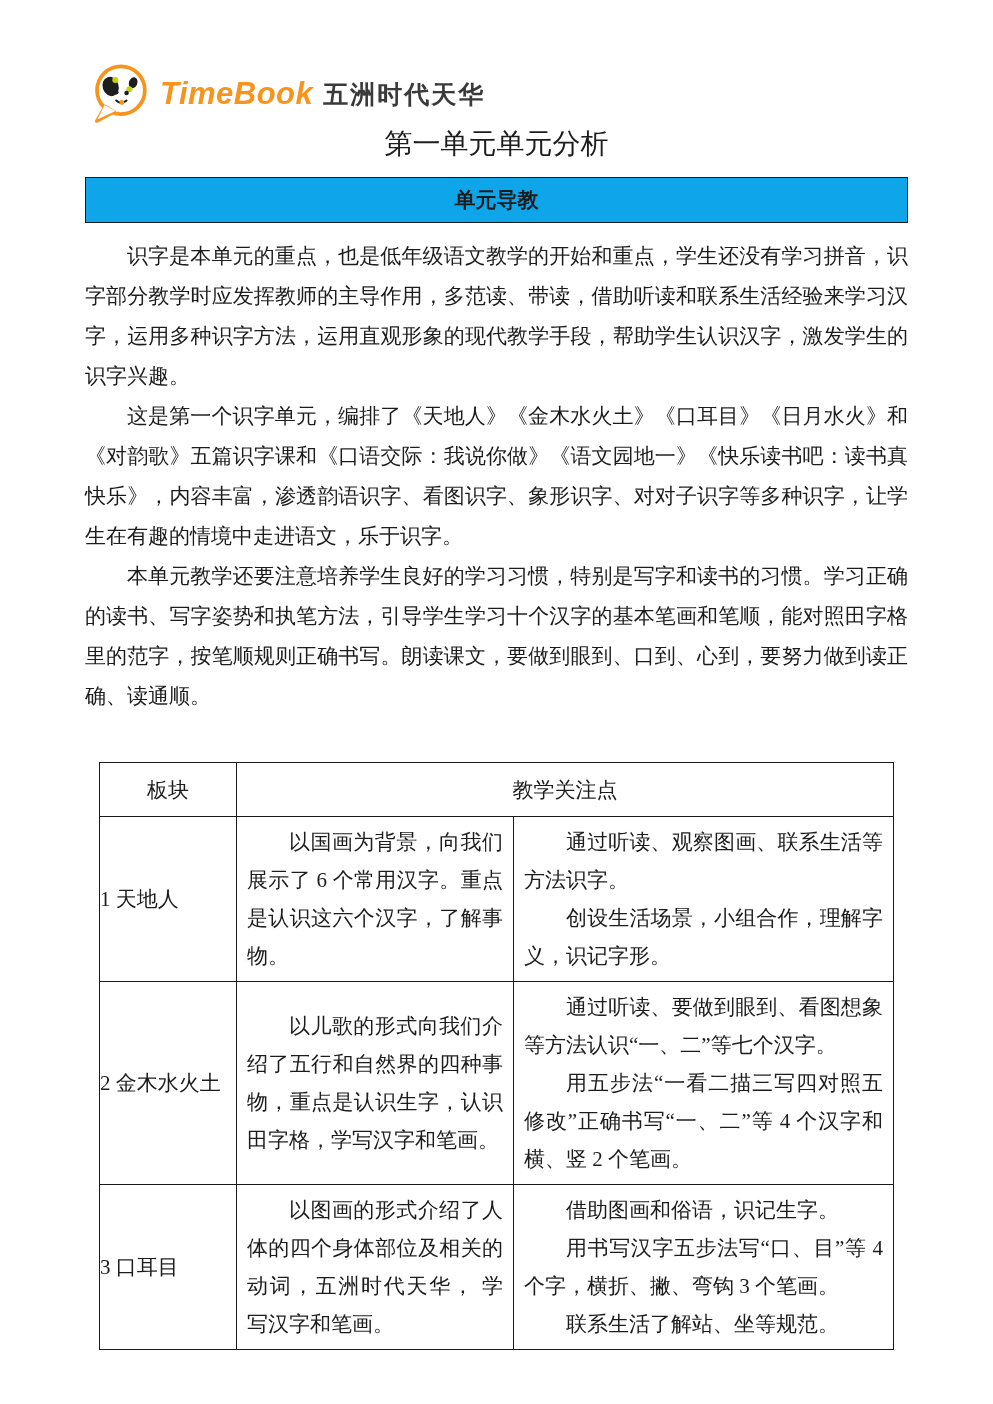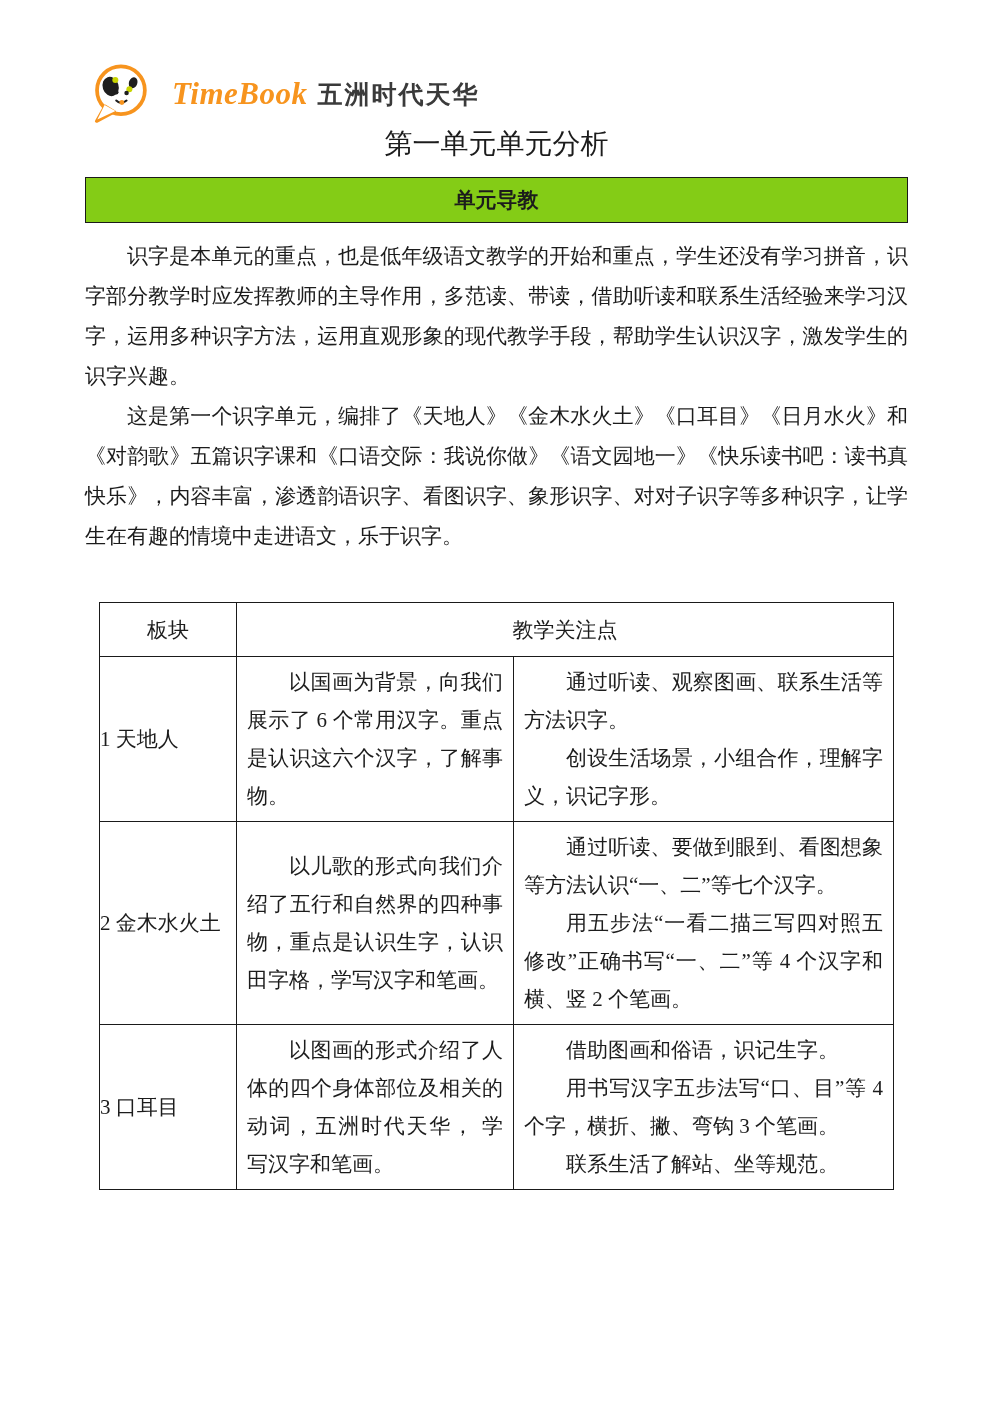--- a/index.html
+++ b/index.html
@@ -20,27 +20,26 @@
   .logo-row {
     display: flex;
     align-items: center;
     gap: 10px;
     padding-top: 64px;
     padding-left: 5px;
     height: 124px;
   }
   .logo-bubble { width: 60px; height: 62px; flex: 0 0 auto; }
   .brand-name {
-    font-family: Liberation Serif, serif;
+    font-family: Liberation Sans, sans-serif;
     font-weight: bold;
     font-style: italic;
     font-size: 31px;
     color: #f7941e;
     letter-spacing: 0.5px;
-    margin-left: 12px;
   }
   .brand-suffix {
     font-family: "Liberation Sans", "DejaVu Sans", sans-serif;
     font-weight: bold;
     font-size: 25px;
     color: #3a3a3a;
     letter-spacing: 2px;
     margin-left: 0;
   }
 
@@ -50,21 +49,21 @@
     font-size: 28px;
     font-weight: normal;
     line-height: 36px;
     margin-top: 2px;
   }
 
   
   .banner {
     margin-top: 15px;
     border: 1px solid #1a1a1a;
-    background: #84cc16;
+    background: #0ea5e9;
     text-align: center;
     font-size: 21px;
     font-weight: bold;
     padding: 8px 0;
   }
 
   
   .body-text { margin-top: 13px; }
   .body-text p {
     font-size: 21px;
@@ -121,20 +120,21 @@
       <span class="brand-suffix">五洲时代天华</span>
     </div>
 
     <h1 class="doc-title">第一单元单元分析</h1>
 
     <div class="banner">单元导教</div>
 
     <div class="body-text">
       <p>识字是本单元的重点，也是低年级语文教学的开始和重点，学生还没有学习拼音，识字部分教学时应发挥教师的主导作用，多范读、带读，借助听读和联系生活经验来学习汉字，运用多种识字方法，运用直观形象的现代教学手段，帮助学生认识汉字，激发学生的识字兴趣。</p>
       <p>这是第一个识字单元，编排了《天地人》《金木水火土》《口耳目》《日月水火》和《对韵歌》五篇识字课和《口语交际：我说你做》《语文园地一》《快乐读书吧：读书真快乐》，内容丰富，渗透韵语识字、看图识字、象形识字、对对子识字等多种识字，让学生在有趣的情境中走进语文，乐于识字。</p>
+      <p>本单元教学还要注意培养学生良好的学习习惯，特别是写字和读书的习惯。学习正确的读书、写字姿势和执笔方法，引导学生学习十个汉字的基本笔画和笔顺，能对照田字格里的范字，按笔顺规则正确书写。朗读课文，要做到眼到、口到、心到，要努力做到读正确、读通顺。</p>
     </div>
 
     <table class="analysis">
       <colgroup>
           <col class="c1">
           <col class="c2">
           <col class="c3">
         </colgroup>
       <thead>
         <tr>

